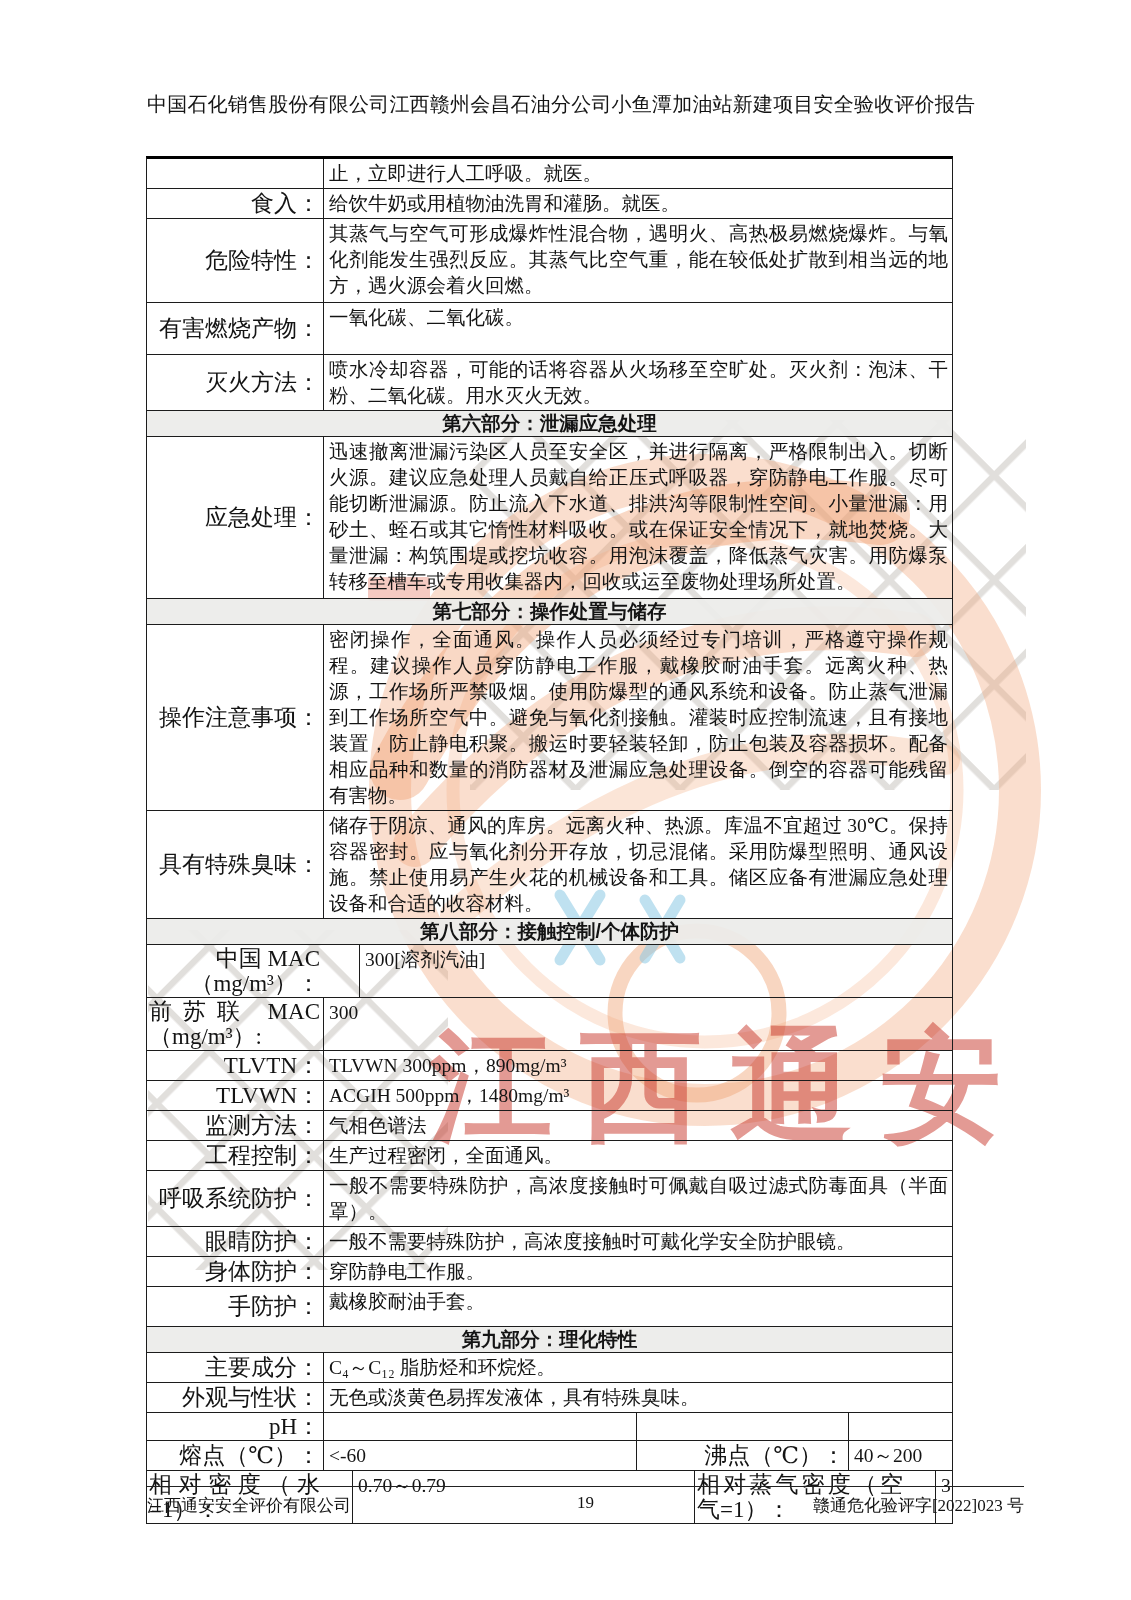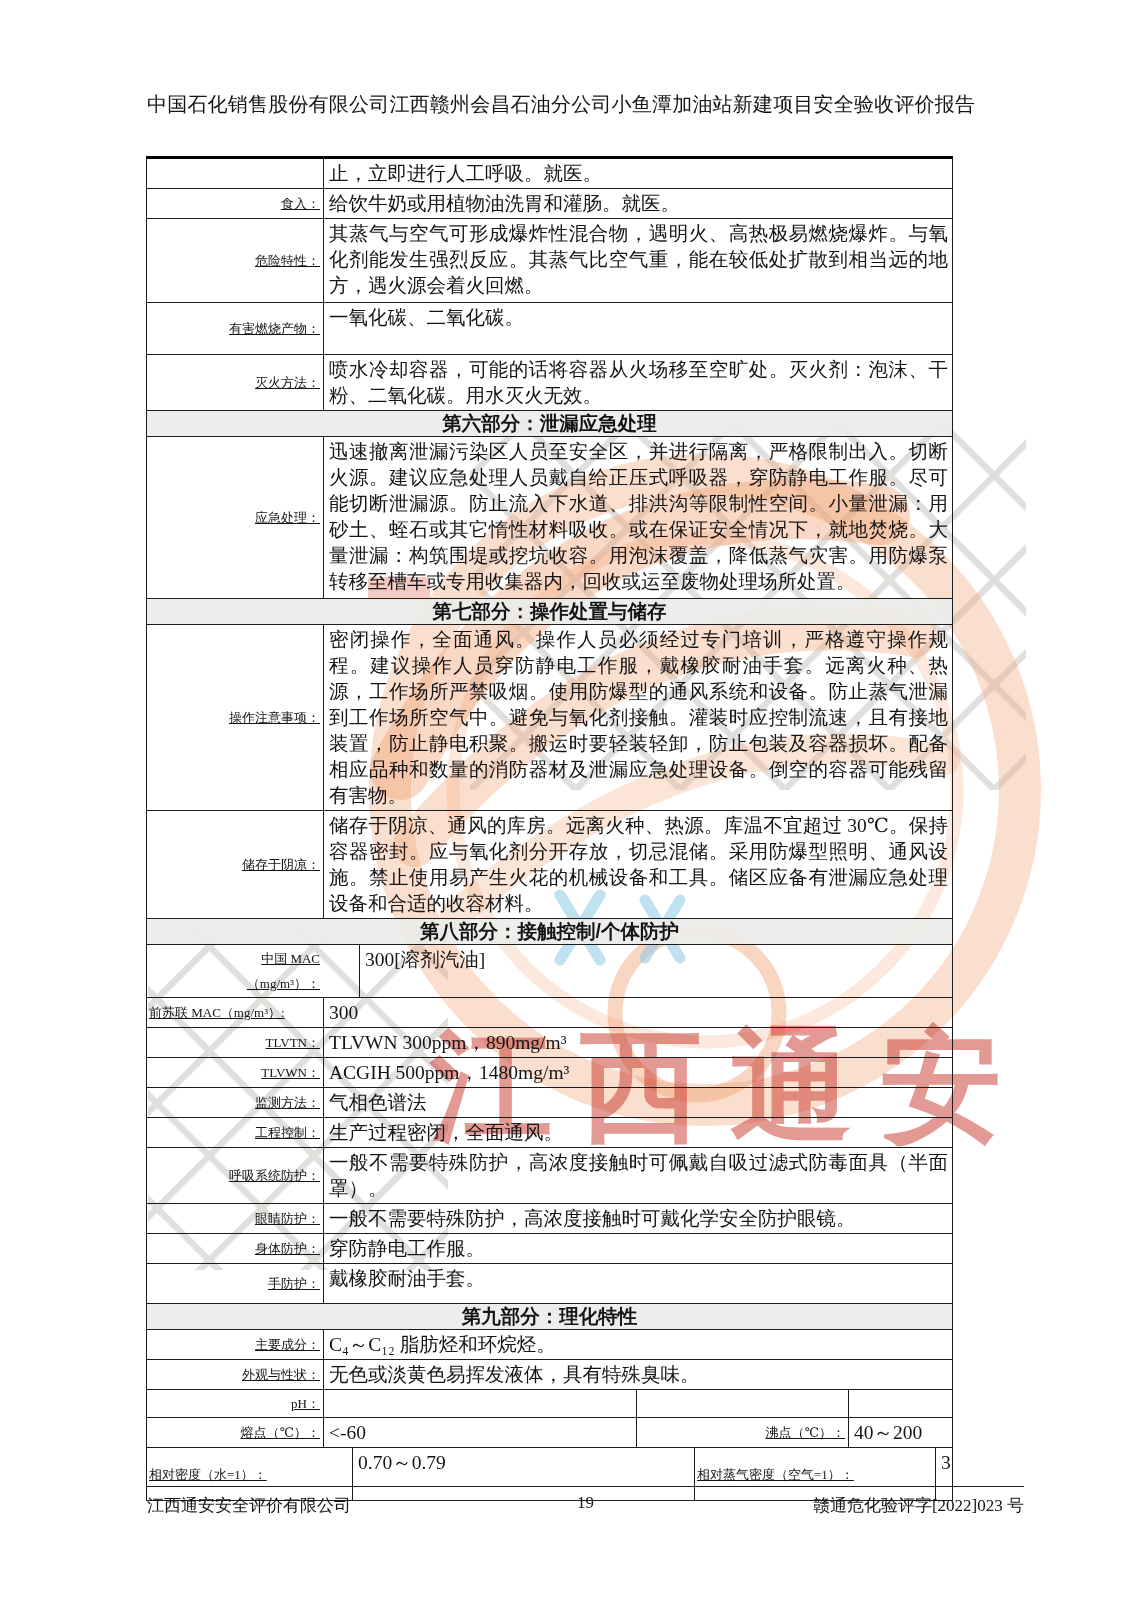--- a/index.html
+++ b/index.html
@@ -16,21 +16,21 @@
   .row:last-child{border-bottom:none;}
   .row.item{grid-template-columns:176px 1fr;}
   .row.item4{grid-template-columns:176px 313px 212px 1fr;}
   .row.section{grid-template-columns:1fr;background:rgba(236,236,233,0.93);
         align-items:center;justify-items:center;}
   .section-title{font-family:"Liberation Sans","DejaVu Sans",sans-serif;
         font-weight:bold;font-size:19.5px;line-height:25px;}
   .cell{box-sizing:border-box;overflow:hidden;min-width:0;}
   .cell + .cell{border-left:1px solid #1c1c1c;}
   .label{display:flex;align-items:center;justify-content:flex-end;text-align:right;
-        padding:1px 3px 1px 2px;font-size:13px;line-height:25px;white-space:pre-line;text-decoration:underline;}
+        padding:1px 3px 1px 2px;font-size:23px;line-height:25px;white-space:pre-line;}
   .label.left{justify-content:flex-start;text-align:justify;}
   .content{padding:2px 4px 1px 5px;font-size:19.5px;line-height:26px;text-align:justify;}
   .footer-rule{position:absolute;left:147px;top:1486px;width:877px;height:0;
         border-top:1.5px solid #222;z-index:1;}
   .footer{position:absolute;left:147px;top:1495px;width:877px;z-index:1;
         display:flex;align-items:flex-start;font-size:17px;line-height:22px;}
   .footer .f-left{flex:1;text-align:left;}
   .footer .f-center{flex:1;text-align:center;font-size:17px;transform:translateY(-3px);}
   .footer .f-right{flex:1;text-align:right;}
 </style>
@@ -94,21 +94,21 @@
         <div class="cell content">迅速撤离泄漏污染区人员至安全区，并进行隔离，严格限制出入。切断火源。建议应急处理人员戴自给正压式呼吸器，穿防静电工作服。尽可能切断泄漏源。防止流入下水道、排洪沟等限制性空间。小量泄漏：用砂土、蛭石或其它惰性材料吸收。或在保证安全情况下，就地焚烧。大量泄漏：构筑围堤或挖坑收容。用泡沫覆盖，降低蒸气灾害。用防爆泵转移至槽车或专用收集器内，回收或运至废物处理场所处置。</div>
       </div>
       <div class="row section" style="min-height: 26px;">
         <span class="section-title">第七部分：操作处置与储存</span>
       </div>
       <div class="row item" style="min-height: 162px;">
         <div class="cell label">操作注意事项：</div>
         <div class="cell content">密闭操作，全面通风。操作人员必须经过专门培训，严格遵守操作规程。建议操作人员穿防静电工作服，戴橡胶耐油手套。远离火种、热源，工作场所严禁吸烟。使用防爆型的通风系统和设备。防止蒸气泄漏到工作场所空气中。避免与氧化剂接触。灌装时应控制流速，且有接地装置，防止静电积聚。搬运时要轻装轻卸，防止包装及容器损坏。配备相应品种和数量的消防器材及泄漏应急处理设备。倒空的容器可能残留有害物。</div>
       </div>
       <div class="row item" style="min-height: 98px;">
-        <div class="cell label">储存于阴凉：</div>
+        <div class="cell label">具有特殊臭味：</div>
         <div class="cell content">储存于阴凉、通风的库房。远离火种、热源。库温不宜超过 30℃。保持容器密封。应与氧化剂分开存放，切忌混储。采用防爆型照明、通风设施。禁止使用易产生火花的机械设备和工具。储区应备有泄漏应急处理设备和合适的收容材料。</div>
       </div>
       <div class="row section" style="min-height: 26px;">
         <span class="section-title">第八部分：接触控制/个体防护</span>
       </div>
       <div class="row item" style="min-height: 52px; gap: 36px;">
         <div class="cell label">中国 MAC
 （mg/m³）：</div>
         <div class="cell content">300[溶剂汽油]</div>
       </div>

